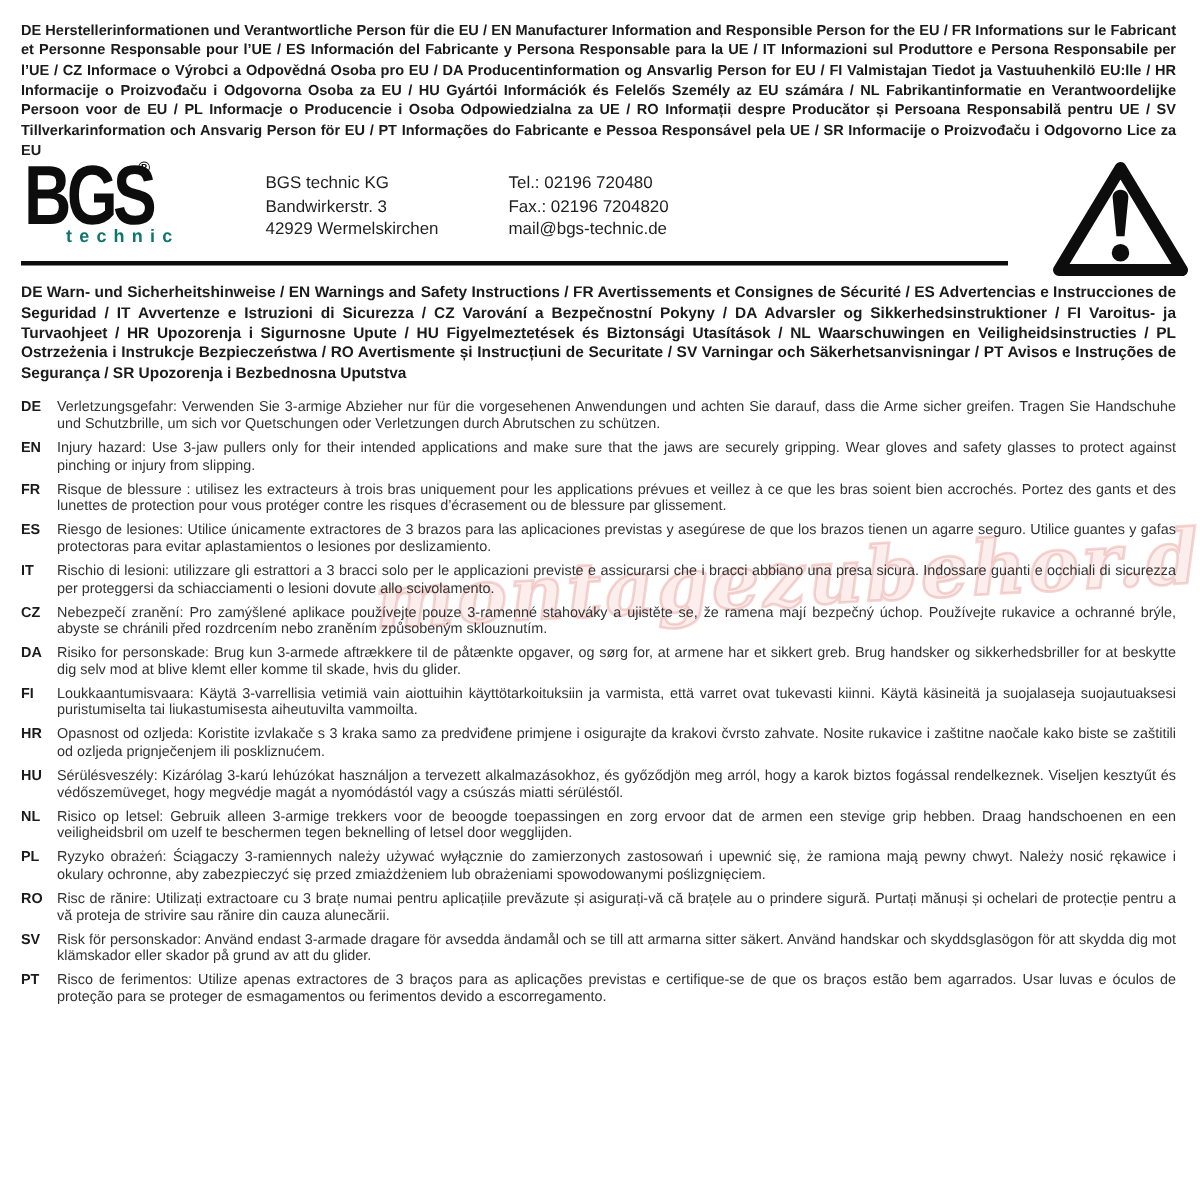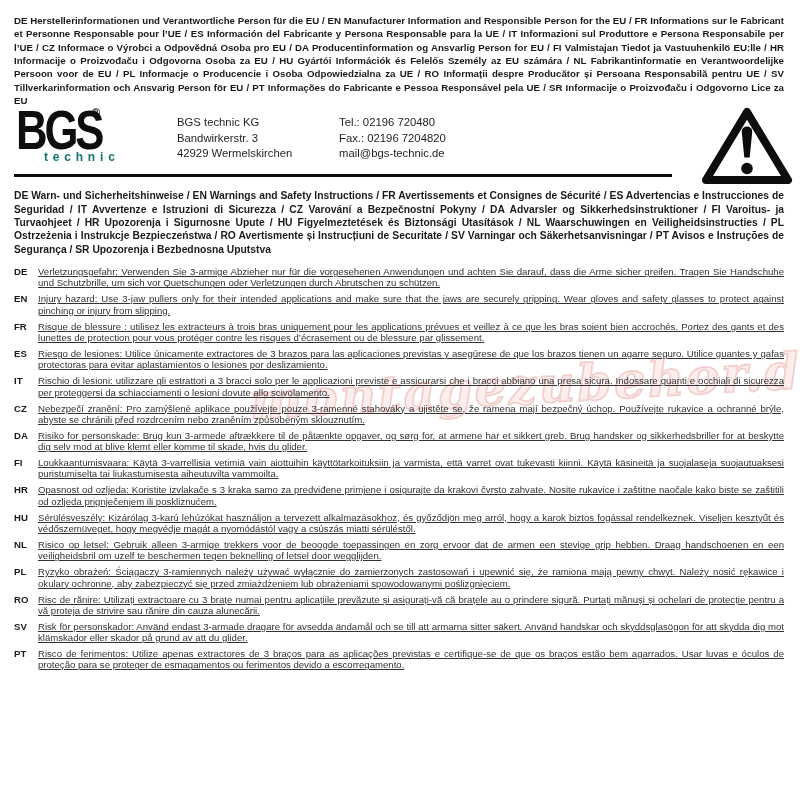--- a/index.html
+++ b/index.html
@@ -18,21 +18,21 @@
   .contact{position:absolute;left:325px;top:7px;font-size:11.3px;line-height:15.3px;color:#1f1f1f;}
   .website{position:absolute;left:474px;top:36px;font-size:19.5px;font-weight:bold;color:#0d0d0d;}
   .warn-tri{position:absolute;left:686px;top:-3px;}
   .rule{position:absolute;left:0;top:66px;width:658px;height:3px;background:#0d0d0d;}
 
   .warnings-para{font-weight:bold;font-size:10.3px;line-height:13.35px;text-align:justify;margin-top:9px;color:#1b1b1b;}
 
   .safety-list{margin-top:10px;}
   .safety-item{display:flex;font-size:9.6px;line-height:11.35px;margin-bottom:4.6px;color:#333;}
   .safety-item .code{font-weight:bold;width:24px;flex:none;color:#1b1b1b;}
-  .safety-item .text{flex:1;text-align:justify;text-decoration:underline;}
+  .safety-item .text{flex:1;text-align:justify;}
 
   .watermark{position:absolute;left:248px;top:372px;white-space:nowrap;pointer-events:none;
     font-family:"DejaVu Serif",serif;font-style:italic;font-weight:bold;font-size:50px;letter-spacing:2px;
     color:rgba(232,152,142,0.16);-webkit-text-stroke:1.8px rgba(224,132,122,0.33);
     transform:rotate(-3.2deg);transform-origin:0 0;}
 </style>
 </head>
 <body>
 
 <div class="page">

